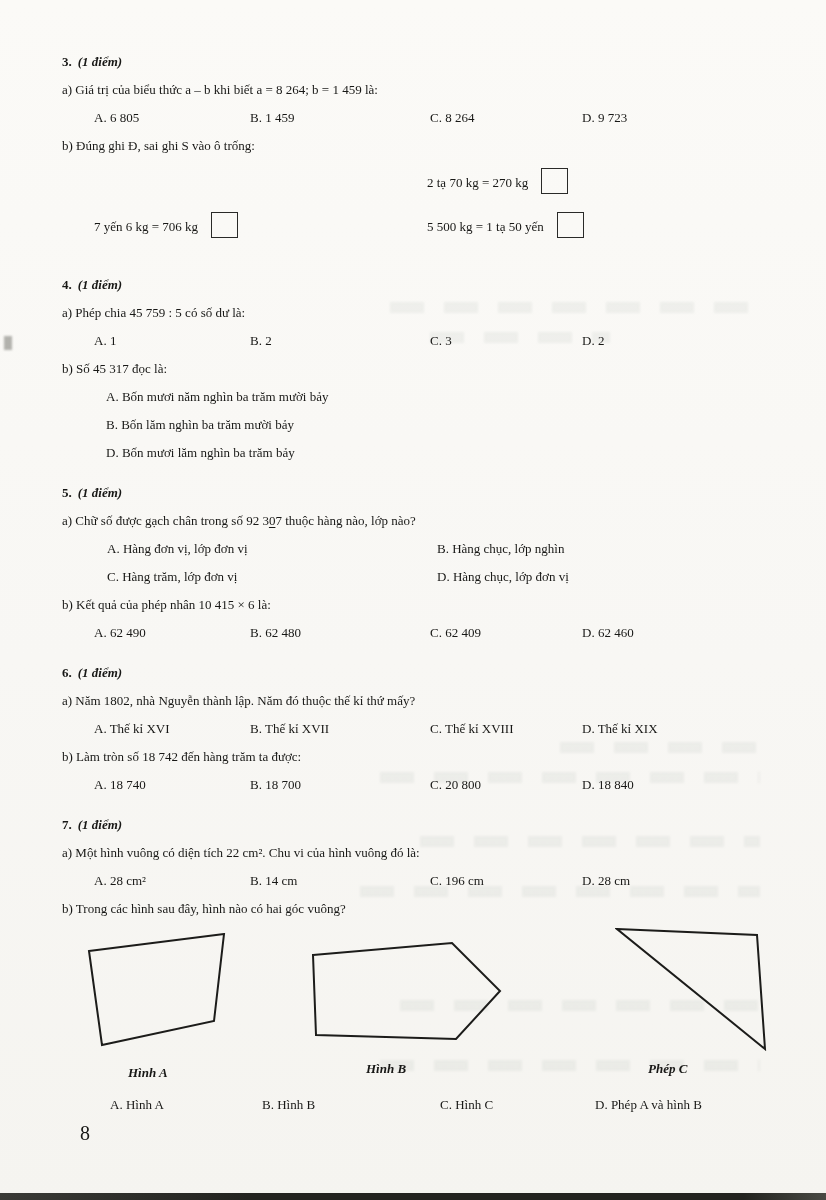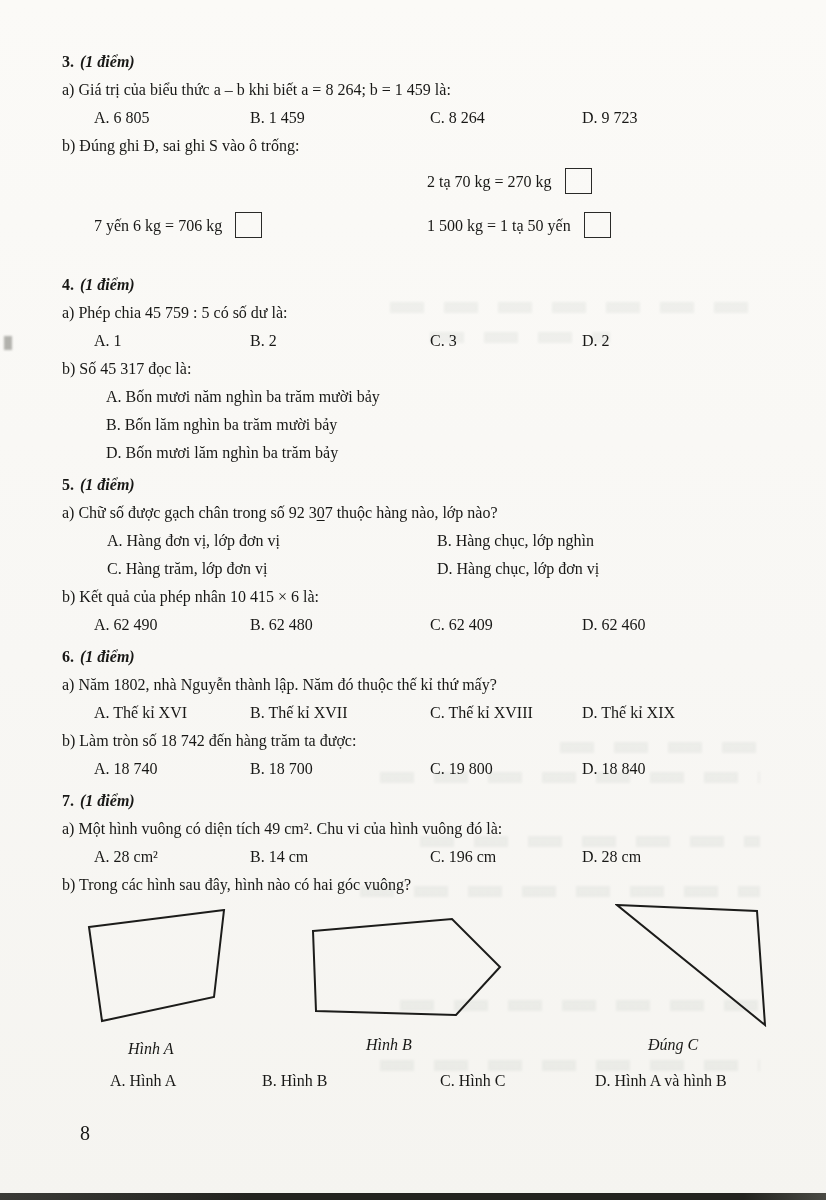--- a/index.html
+++ b/index.html
@@ -9,45 +9,45 @@
     font-family:"Liberation Serif","DejaVu Serif",serif;
     color:#181816;
   }
   .page {
     position:relative; width:826px; height:1200px;
     background:linear-gradient(180deg,#fbfaf7 0%,#f8f7f4 55%,#f5f4f0 100%);
     overflow:hidden;
   }
   .content {
     position:absolute; left:62px; top:48px; width:706px;
-    font-size:16px; line-height:28px;
+    font-size:13px; line-height:28px;
   }
   .qheader { font-weight:bold; }
   .qheader .pts { font-style:italic; margin-left:6px; }
-  .mt6 { margin-top:23px; } .mt4 { margin-top:4px; }
+  .mt6 { margin-top:23px; } .mt4 { margin-top:12px; }
   .line { white-space:nowrap; }
   .optrow { position:relative; height:28px; }
   .optrow span { position:absolute; white-space:nowrap; top:0; }
   .c0{left:32px} .c1{left:188px} .c2{left:368px} .c3{left:520px}
   .f0{left:48px} .f1{left:200px} .f2{left:378px} .f3{left:533px}
   .gL{left:45px} .gR{left:375px}
   .stacked div { padding-left:44px; white-space:nowrap; }
   .cbrow { position:relative; height:44px; }
   .cbrow .item { position:absolute; top:8px; white-space:nowrap; }
   .cb {
     display:inline-block; width:27px; height:26px;
     border:1.7px solid #2a2a28; margin-left:13px;
     vertical-align:-7px; background:transparent;
   }
   .u { text-decoration:underline; text-underline-offset:2px; }
   .figures { position:relative; height:128px; margin-top:4px; }
   .figures svg { position:absolute; }
   svg polygon { fill:none; stroke:#1c1c1a; stroke-width:2; }
   .figlabels { position:relative; height:28px; font-style:italic; }
-  .figlabels span { position:absolute; white-space:nowrap; }
+  .figlabels span { position:absolute; white-space:nowrap;font-weight:bold; }
   .fl0{left:66px; top:4px} .fl1{left:304px} .fl2{left:586px}
   .finalopts { margin-top:8px; }
   .pagenum { position:absolute; left:80px; top:1122px; font-size:20px; }
   .scanedge {
     position:absolute; left:0; bottom:0; width:100%; height:7px;
     background:linear-gradient(90deg,#3a3a36 0%,#23231f 30%,#23231f 90%,#4a4a44 100%);
   }
   .ghost {
     position:absolute; height:11px; filter:blur(1.6px); opacity:.55;
     background:repeating-linear-gradient(90deg, rgba(95,115,105,.14) 0 34px, transparent 34px 54px);
@@ -82,21 +82,21 @@
       <span class="c1">B. 1 459</span>
       <span class="c2">C. 8 264</span>
       <span class="c3">D. 9 723</span>
     </div>
     <div class="line">b) Đúng ghi Đ, sai ghi S vào ô trống:</div>
     <div class="cbrow">
       <span class="item" style="left:365px"><span>2 tạ 70 kg = 270 kg</span><span class="cb"></span></span>
     </div>
     <div class="cbrow">
       <span class="item" style="left:32px"><span>7 yến 6 kg = 706 kg</span><span class="cb"></span></span>
-      <span class="item" style="left:365px"><span>1 500 kg = 1 tạ 50 yến</span><span class="cb"></span></span>
+      <span class="item" style="left:365px"><span>5 500 kg = 1 tạ 50 yến</span><span class="cb"></span></span>
     </div>
 
     <div class="qheader mt6">
       <span>4.</span><span class="pts">(1 điểm)</span>
     </div>
     <div class="line">a) Phép chia 45 759 : 5 có số dư là:</div>
     <div class="optrow">
       <span class="c0">A. 1</span>
       <span class="c1">B. 2</span>
       <span class="c2">C. 3</span>
@@ -138,28 +138,28 @@
     <div class="optrow">
       <span class="c0">A. Thế kỉ XVI</span>
       <span class="c1">B. Thế kỉ XVII</span>
       <span class="c2">C. Thế kỉ XVIII</span>
       <span class="c3">D. Thế kỉ XIX</span>
     </div>
     <div class="line">b) Làm tròn số 18 742 đến hàng trăm ta được:</div>
     <div class="optrow">
       <span class="c0">A. 18 740</span>
       <span class="c1">B. 18 700</span>
-      <span class="c2">C. 19 800</span>
+      <span class="c2">C. 20 800</span>
       <span class="c3">D. 18 840</span>
     </div>
 
     <div class="qheader mt4">
       <span>7.</span><span class="pts">(1 điểm)</span>
     </div>
-    <div class="line">a) Một hình vuông có diện tích 49 cm². Chu vi của hình vuông đó là:</div>
+    <div class="line">a) Một hình vuông có diện tích 22 cm². Chu vi của hình vuông đó là:</div>
     <div class="optrow">
       <span class="c0">A. 28 cm²</span>
       <span class="c1">B. 14 cm</span>
       <span class="c2">C. 196 cm</span>
       <span class="c3">D. 28 cm</span>
     </div>
     <div class="line">b) Trong các hình sau đây, hình nào có hai góc vuông?</div>
 
     <div class="figures">
       <svg style="left:22px; top:6px" width="150" height="118" viewBox="0 0 150 118">
@@ -168,27 +168,27 @@
       <svg style="left:248px; top:8px" width="195" height="108" viewBox="0 0 195 108">
         <polygon points="3,20 142,8 190,56 146,104 6,100"></polygon>
       </svg>
       <svg style="left:553px; top:0" width="155" height="124" viewBox="0 0 155 124">
         <polygon points="2,2 142,8 150,122"></polygon>
       </svg>
     </div>
     <div class="figlabels">
       <span class="fl0">Hình A</span>
       <span class="fl1">Hình B</span>
-      <span class="fl2">Đúng C</span>
+      <span class="fl2">Phép C</span>
     </div>
 
     <div class="optrow finalopts">
       <span class="f0">A. Hình A</span>
       <span class="f1">B. Hình B</span>
       <span class="f2">C. Hình C</span>
-      <span class="f3">D. Hình A và hình B</span>
+      <span class="f3">D. Phép A và hình B</span>
     </div>
 
   </div>
 
   <div class="pagenum">8</div>
   <div class="scanedge"></div>
 </div>
 
 </body></html>

